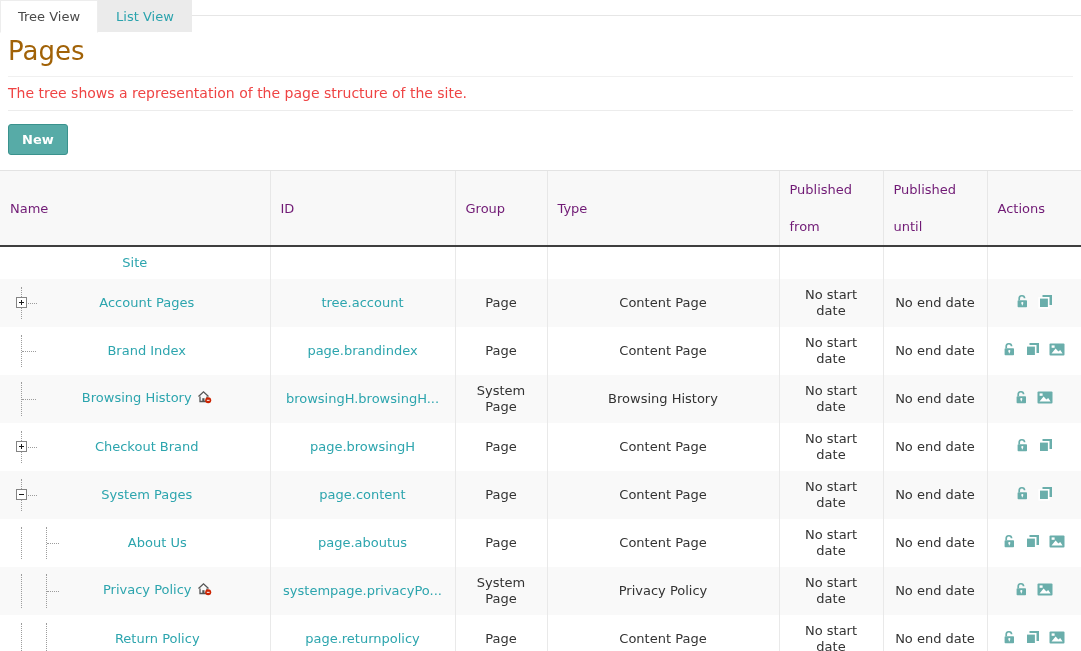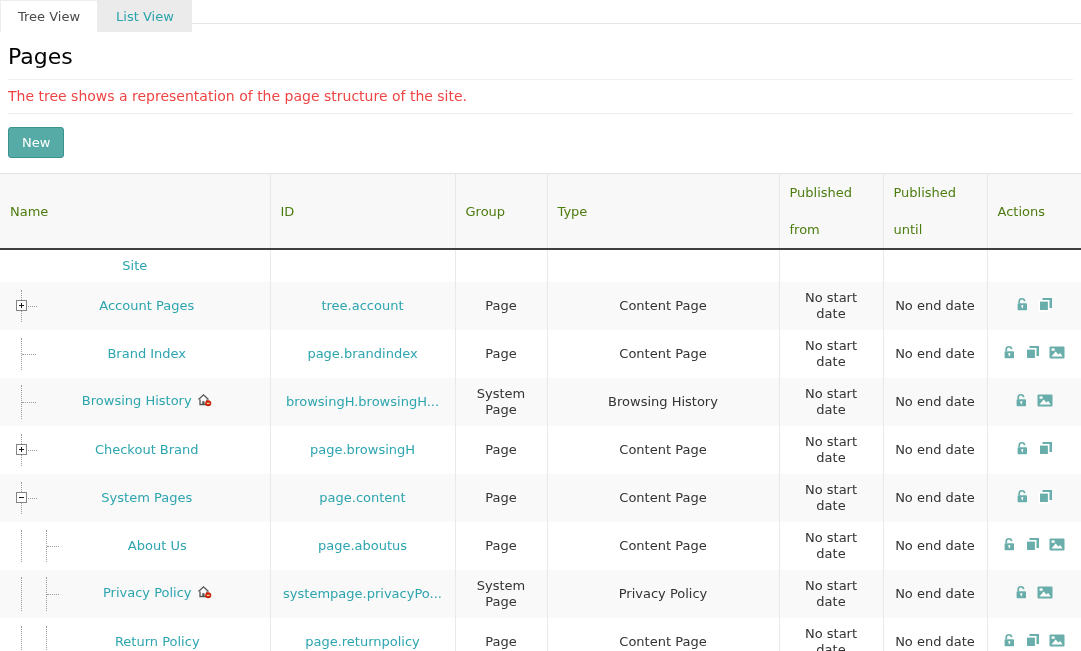--- a/index.html
+++ b/index.html
@@ -1,37 +1,37 @@
 <!DOCTYPE html>
 <html><head>
 <meta charset="utf-8">
 <style>
   * { box-sizing: border-box; margin: 0; padding: 0; }
   html, body { width: 1081px; height: 651px; overflow: hidden; background: #fff; }
   body { font-family: "DejaVu Sans", "Liberation Sans", sans-serif; font-size: 13px; color: #333; }
 
   
-  .tabs { height: 24px; border-bottom: 1px solid #e6e6e6; padding-left: 0; }
+  .tabs { height: 16px; border-bottom: 1px solid #e6e6e6; padding-left: 0; }
   .tab { display: inline-block; padding: 8px 17px 8px 17px; font-size: 13px; cursor: pointer; vertical-align: bottom; }
   .tab.active { background: #fff; color: #4a4a4a; border: 1px solid #ededed; border-bottom: 1px solid #fff; margin-bottom: -1px; }
   .tab.inactive { background: #ebebeb; color: #2ba3ad; border: 1px solid #ebebeb; border-bottom: none; }
 
   
   .page-head { padding: 0 8px; }
-  .page-title { font-size: 22px; font-weight: normal; color: #000000; padding: 20px 0 10px 0; border-bottom: 1px solid #f0f0f0; }
+  .page-title { font-size: 26px; font-weight: normal; color: #a16207; padding: 20px 0 10px 0; border-bottom: 1px solid #f0f0f0; }
   .page-subtitle { font-size: 14px; color: #ef4444; padding: 8px 0 9px 0; border-bottom: 1px solid #ececec; }
   .toolbar { padding: 13px 0 12px 0; }
-  .btn-new { display: inline-block; background: #57aba7; border: 1px solid #3a928d; border-radius: 3px; color: #fff; font-size: 13px; padding: 7px 13px; cursor: pointer; font-family: inherit; }
+  .btn-new { display: inline-block; background: #57aba7; border: 1px solid #3a928d; border-radius: 3px; color: #fff; font-size: 13px; padding: 7px 13px; cursor: pointer; font-family: inherit; font-weight: bold; }
 
   
   table.pages { width: 1081px; border-collapse: collapse; table-layout: fixed; margin-top: 3px; }
   col.c0 { width: 270px; } col.c1 { width: 185px; } col.c2 { width: 92px; }
   col.c3 { width: 232px; } col.c4 { width: 104px; } col.c5 { width: 104px; } col.c6 { width: 94px; }
 
-  thead th { height: 74px; background: #f8f8f8; color: #4d7c0f; font-weight: normal; text-align: left;
+  thead th { height: 74px; background: #f8f8f8; color: #701a75; font-weight: normal; text-align: left;
              padding: 0 10px; vertical-align: middle; white-space: pre-line; line-height: 37px;
              border-top: 1px solid #e3e3e3; border-left: 1px solid #e7e7e7; font-size: 13px; }
   thead th:first-child { border-left: none; }
   thead tr { border-bottom: 2px solid #3f3f3f; }
 
   tbody td { padding: 8px 10px; vertical-align: middle; border-left: 1px solid #e9e9e9; line-height: 16px; font-size: 13px; color: #333; }
   tbody td:first-child { border-left: none; }
   tbody tr { background: #fff; text-align: center; }
   tbody tr:nth-child(even) { background: #f9f9f9; }
   tbody tr.row-site td { padding: 8px 10px; }

